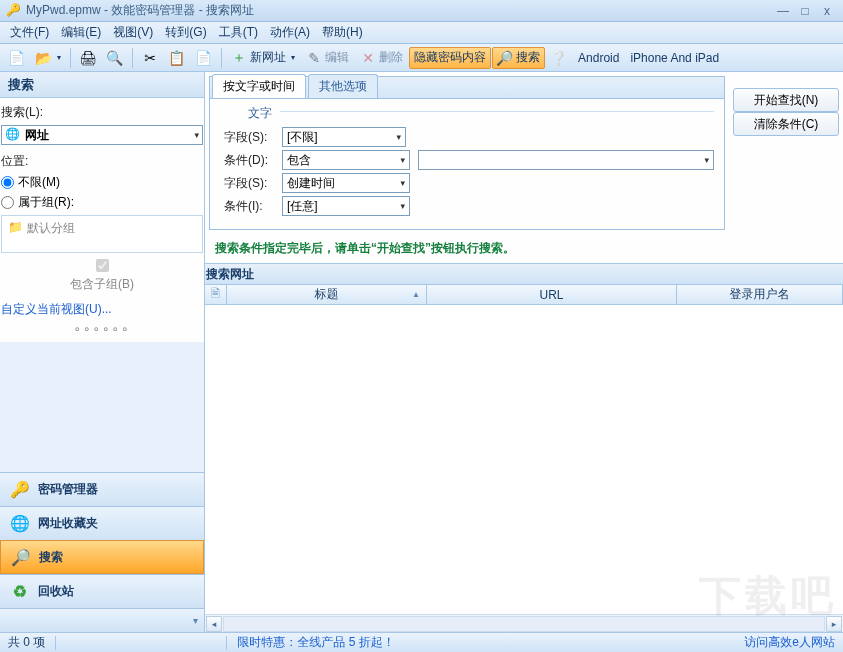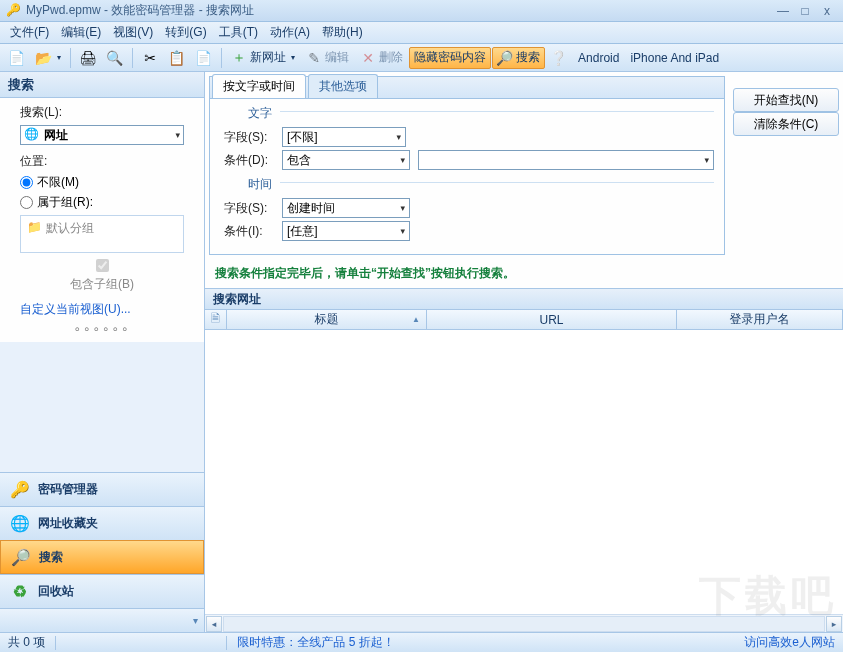--- a/index.html
+++ b/index.html
@@ -26,21 +26,21 @@
 .toolbar .tbtn.orange { background: linear-gradient(#ffd98c, #ffb547); border: 1px solid #e09332; }
 .toolbar .tbtn.disabled { opacity: 0.5; }
 
 
 .main { flex: 1; display: flex; overflow: hidden; }
 
 
 .leftpanel { width: 205px; background: #e8f1fb; border-right: 1px solid #a7c6e6; display: flex; flex-direction: column; }
 .panel-header { height: 26px; background: linear-gradient(#e7f0fa, #cfe3f6); border-bottom: 1px solid #a7c6e6; display: flex; align-items: center; padding: 0 8px; color: #1a3d68; font-weight: bold; font-size: 13px; }
 
-.search-opts { padding: 6px 20px; background: #fefefe; }
+.search-opts { padding: 6px 1px; background: #fefefe; }
 .search-opts label { display: block; margin-bottom: 4px; color: #222; }
 .search-opts select, .search-opts .combo { width: 100%; height: 20px; border: 1px solid #7b9ebd; font-size: 12px; background: #fff; }
 .combo { display: flex; align-items: center; padding: 0 3px; gap: 4px; }
 .combo .cicon { width: 16px; height: 16px; color: #4b9b4a; font-size: 12px; }
 .combo .ctxt { flex: 1; font-weight: bold; }
 .combo .carrow { font-size: 9px; color: #333; }
 .radio-row { display: flex; align-items: center; gap: 4px; margin: 3px 0; }
 .radio-row input { margin: 0; }
 .tree-box { border: 1px solid #c0d6ed; background: #fff; height: 38px; margin: 4px 0; padding: 4px 6px; display: flex; align-items: flex-start; gap: 4px; color: #888; }
 .tree-box .folder { color: #e6b86a; }
@@ -70,21 +70,21 @@
 .frow .flab { width: 54px; color: #222; text-align: left; padding-left: 4px; }
 .frow .fsel { height: 20px; border: 1px solid #7b9ebd; font-size: 12px; padding: 0 4px; background: #fff; display:flex; align-items:center; justify-content:space-between; }
 .frow .fsel .farrow { font-size: 9px; color: #333; }
 .frow .finput { height: 20px; border: 1px solid #7b9ebd; flex: 1; padding: 0 4px; }
 
 .side-buttons { width: 106px; display: flex; flex-direction: column; padding-top: 12px; }
 .side-buttons button { height: 24px; background: linear-gradient(#fdfdfd, #e8eff7); border: 1px solid #9fc2e4; border-radius: 3px; cursor: pointer; font-size: 12px; }
 
 .hint { padding: 6px 10px; color: #15803d; font-weight: bold; }
 
-.results-header { height: 22px; background: linear-gradient(#e7f0fa, #cfe3f6); border-top: 1px solid #a7c6e6; border-bottom: 1px solid #a7c6e6; display: flex; align-items: center; padding: 0 8px; color: #1a3d68; font-weight: bold; }
+.results-header { height: 22px; background: linear-gradient(#e7f0fa, #cfe3f6); border-top: 1px solid #a7c6e6; border-bottom: 1px solid #a7c6e6; display: flex; align-items: center; padding: 0 1px; color: #1a3d68; font-weight: bold; }
 .grid-head { height: 20px; background: linear-gradient(#f2f8fe, #d8e8f7); border-bottom: 1px solid #a7c6e6; display: flex; }
 .grid-head .col { border-right: 1px solid #a7c6e6; display: flex; align-items: center; justify-content: center; color: #1a3d68; position: relative; }
 .grid-head .col.sorted::after { content: "▲"; font-size: 8px; color: #5887b8; position: absolute; right: 6px; }
 .grid-body { flex: 1; background: #fff; }
 .hscroll { height: 18px; background: #eef4fb; border-top: 1px solid #cdddef; display: flex; align-items: center; }
 .hscroll .arrow { width: 16px; height: 16px; background: linear-gradient(#fdfdfd,#dae8f5); border:1px solid #b8cfe5; margin:0 1px; font-size:9px; display:flex;align-items:center;justify-content:center;color:#4a6d95;}
 .hscroll .track { flex:1; height: 16px; background: #e5eef8; border:1px solid #cdddef; }
 
 
 .statusbar { height: 20px; background: linear-gradient(#eaf3fc, #cfe3f6); border-top: 1px solid #a7c6e6; display: flex; align-items: center; padding: 0 8px; color: #1a3d68; }
@@ -250,24 +250,20 @@
             <span class="flab">条件(D):</span>
             <div class="fsel" style="width:128px">
                 <span>包含</span>
                 <span class="farrow">▾</span>
               </div>
             <div class="fsel" style="flex:1">
                 <input class="finput" style="border: none; width: 100%; height: 16px; outline: none;" value="">
                 <span class="farrow">▾</span>
               </div>
           </div>
-          <div style="display:flex;align-items:center;margin-top:4px">
-              <span class="fs-label">时间</span>
-              <div class="fs-line" style="flex:1;top:0;margin-left:8px"></div>
-            </div>
           <div class="frow">
             <span class="flab">字段(S):</span>
             <div class="fsel" style="width:128px">
                 <span>创建时间</span>
                 <span class="farrow">▾</span>
               </div>
           </div>
           <div class="frow">
             <span class="flab">条件(I):</span>
             <div class="fsel" style="width:128px">

